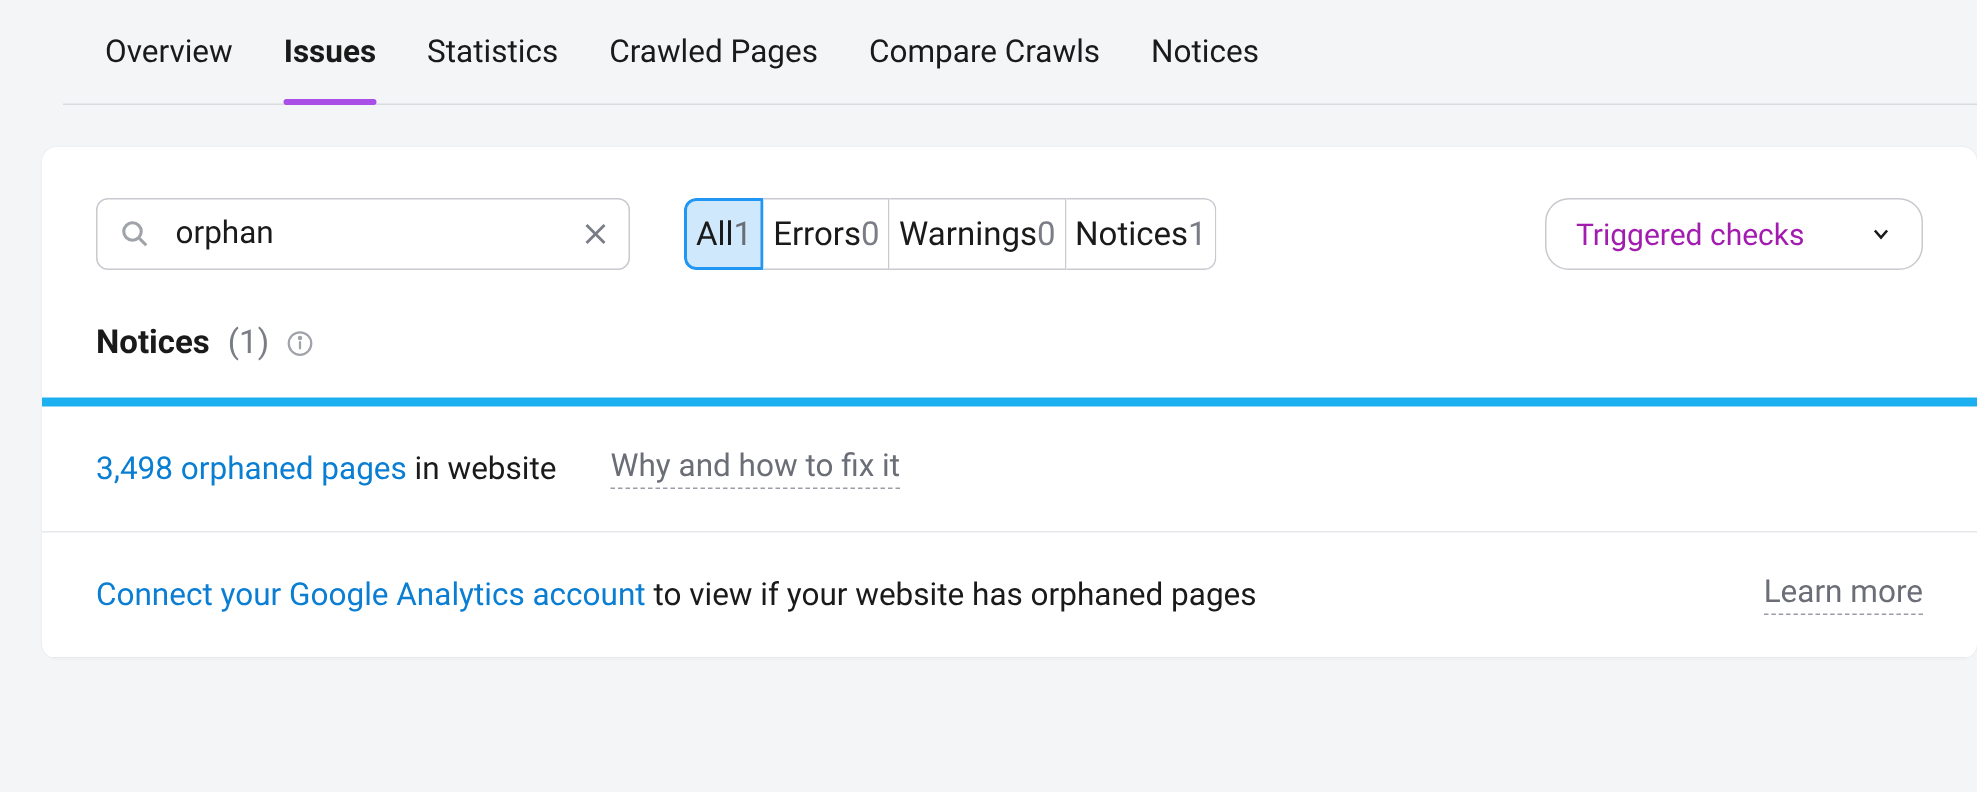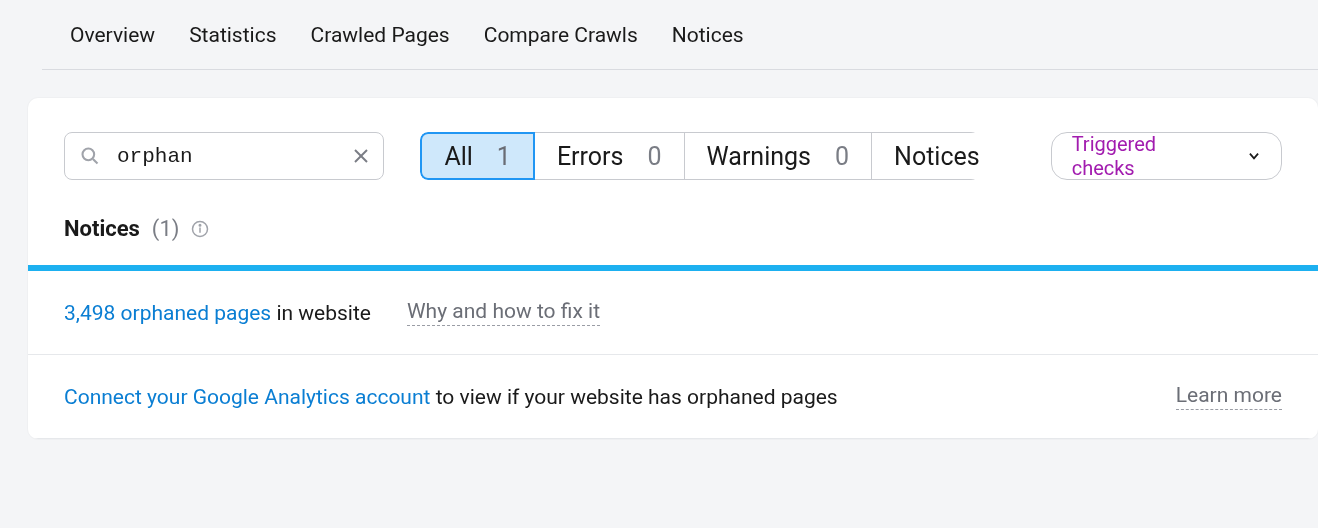--- a/index.html
+++ b/index.html
@@ -65,21 +65,20 @@
     }
     .search-box input {
       width: 100%;
       height: 48px;
       border: 1px solid #c8cacf;
       border-radius: 8px;
       padding: 0 44px 0 52px;
       font-size: 21px;
       color: #1a1a1a;
       outline: none;
-      font-family: Liberation Mono, monospace;
     }
     .search-icon {
       position: absolute;
       left: 16px;
       top: 50%;
       transform: translateY(-50%);
       color: #a0a3aa;
     }
     .clear-icon {
       position: absolute;
@@ -93,27 +92,27 @@
     }
     .filter-group {
       display: flex;
       border-radius: 8px;
       overflow: hidden;
     }
     .filter-btn {
       height: 48px;
       display: flex;
       align-items: center;
-      padding: 0 22px;
+      padding: 0 6px;
       border: 1px solid #c8cacf;
       background: #fff;
-      font-size: 25px;
-      color: #1a1a1a;
-      cursor: pointer;
-      gap: 24px;
+      font-size: 22px;
+      color: #1a1a1a;
+      cursor: pointer;
+      gap: 0;
     }
     .filter-btn + .filter-btn {
       border-left: none;
     }
     .filter-btn:first-child {
       border-top-left-radius: 8px;
       border-bottom-left-radius: 8px;
     }
     .filter-btn:last-child {
       border-top-right-radius: 8px;
@@ -196,20 +195,21 @@
     .row-spacer {
       flex: 1;
     }
     svg { display: block; }
   </style>
 </head>
 <body>
 
 <nav class="tabs">
   <div class="tab">Overview</div>
+  <div class="tab active">Issues</div>
   <div class="tab">Statistics</div>
   <div class="tab">Crawled Pages</div>
   <div class="tab">Compare Crawls</div>
   <div class="tab">Notices</div>
 </nav>
 
 <div class="content-card">
 
   <div class="toolbar">
 

